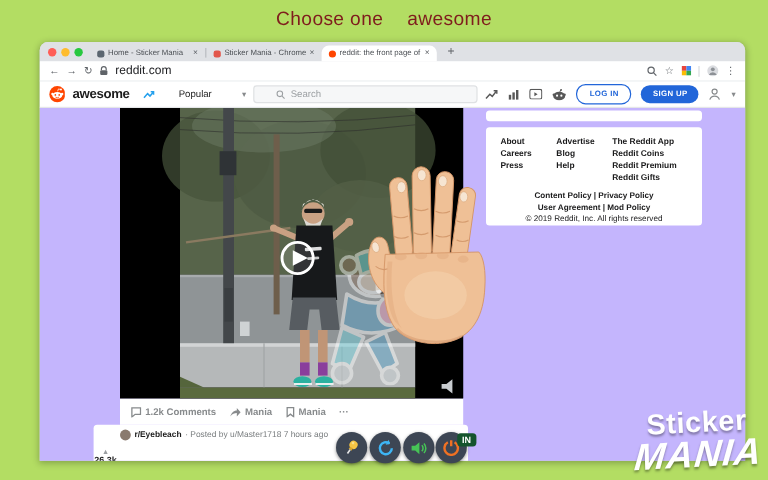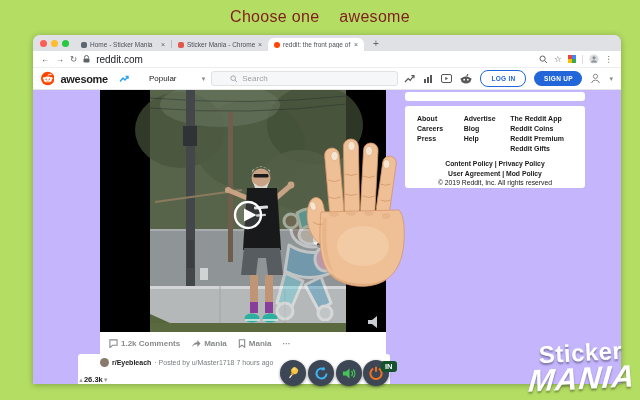--- a/index.html
+++ b/index.html
@@ -42,21 +42,21 @@
   .caret-g{color:#878a8c;font-size:7px}
 
   .page{position:relative;width:632px;height:296px;background:#c4b5fd}
 
   .video-card{position:absolute;left:67px;top:0;width:286px}
   .video-wrap{width:286px;height:242px;background:#000;position:relative}
   .actions{height:22px;background:#fff;display:flex;align-items:center;gap:11px;padding:0 9px;color:#878a8c;font-size:8px;font-weight:700}
   .action{display:flex;align-items:center;gap:3px}
 
   .post2{position:absolute;left:45px;top:264px;width:312px;height:32px;background:#fff;display:flex;border-radius:3px 3px 0 0}
-  .votecol{width:20px;display:flex;flex-direction:row;align-items:center;padding-top:20px}
+  .votecol{width:20px;display:flex;flex-direction:column;align-items:center;padding-top:20px}
   .vote-ic{color:#9a9ea1;font-size:6px;line-height:6px}
   .score{font-size:7.5px;font-weight:700;color:#1a1a1b;line-height:8px}
   .post2-body{flex:1;padding:4px 6px 0 2px}
   .post2-meta{display:flex;align-items:center;gap:3px;font-size:7px;color:#787c7e}
   .sub{font-weight:700;color:#1c1c1c}
   .post-avatar{width:9px;height:9px;border-radius:50%;background:#8a7a6e;flex:none}
   .post2-title{margin-top:3px;font-size:11px;font-weight:700;color:#222;display:flex;align-items:center;gap:5px}
   .flair{background:#e2e4e6;color:#5a5e61;font-size:6px;font-weight:400;padding:1px 4px;border-radius:6px}
 
   .side-partial{position:absolute;left:372px;top:2px;width:180px;height:9px;background:#fff;border-radius:3px}

